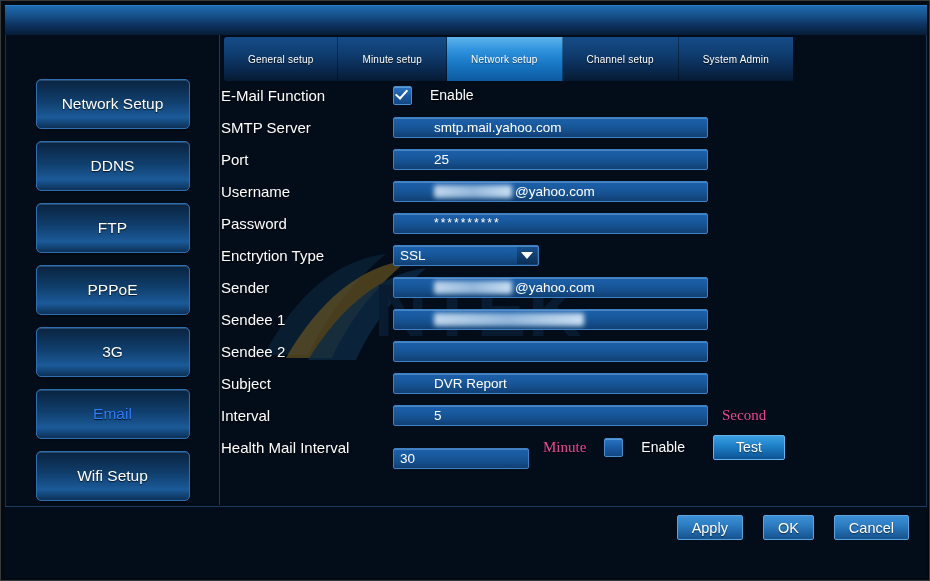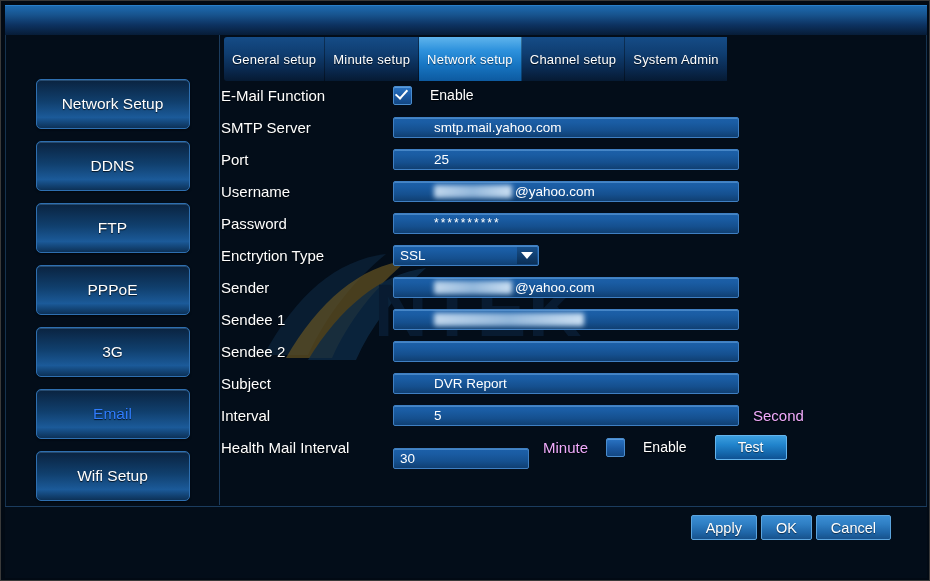--- a/index.html
+++ b/index.html
@@ -48,23 +48,23 @@
     background: linear-gradient(180deg, #0a2c54 0%, #0c3straight 0%, #0b2f59 40%, #05182e 100%);
     border-radius: 3px;
     display: flex;
     align-items: stretch;
     overflow: hidden;
   }
   .tab {
     display: flex;
     align-items: center;
     justify-content: flex-end;
-    padding: 0 8px;
-    color: #ffffff;
-    font-size: 13px;
+    padding: 0 24px;
+    color: #ffffff;
+    font-size: 10px;
     letter-spacing: .2px;
     background: linear-gradient(180deg, #154c87 0%, #0f3d70 38%, #0a2a51 72%, #061a33 100%);
     cursor: default;
     white-space: nowrap;
     border-right: 1px solid rgba(0,0,0,.35);
     text-shadow: 0 1px 1px rgba(0,0,0,.7);
   }
   .tab:last-child { border-right: none; }
   .tab.active {
     background: linear-gradient(180deg, #5fb4ec 0%, #2e92dd 30%, #1877c4 62%, #0d5aa0 100%);
@@ -131,21 +131,21 @@
     border-radius: 2px;
     color: #ffffff;
     font-size: 13.5px;
     display: flex;
     align-items: center;
     padding: 0 6px;
     overflow: hidden;
     white-space: nowrap;
     box-shadow: inset 0 1px 0 rgba(150,205,255,.35);
   }
-  .field.wide  { width: 346px; padding-left: 40px; }
+  .field.wide  { width: 315px; padding-left: 40px; }
   .field.short { width: 136px; margin-top: 23px; }
   .field.sel   { width: 146px; position: relative; padding-right: 28px; }
   .field.pw { letter-spacing: 2px; font-size: 12px; }
 
   .arrow-box {
     position: absolute;
     right: 1px; top: 1px;
     width: 20px; height: 17px;
     background: linear-gradient(180deg, #14497f 0%, #0c3straight 100%, #0b3straight 100%);
     background: linear-gradient(180deg, #16graph 0%, #0c3straight 100%);
@@ -193,24 +193,25 @@
     border-width: 0 2.6px 2.6px 0;
     transform: rotate(42deg);
   }
   .cbx-text {
     color: #ffffff;
     font-size: 14px;
     margin-left: 18px;
     text-shadow: 0 1px 1px rgba(0,0,0,.8);
   }
   .unit {
-    color: #f0abfc;
+    color: #ec4899;
     font-size: 15px;
     margin-left: 14px;
     text-shadow: 0 1px 1px rgba(0,0,0,.8);
+    font-family: Liberation Serif, serif;
   }
 
   .test-btn {
     width: 70px; height: 23px;
     background: linear-gradient(180deg, #3b9ede 0%, #1f7fc8 35%, #1569ae 70%, #0f5governor 100%);
     background: linear-gradient(180deg, #3d9fdf 0%, #2184cc 38%, #1569ae 72%, #0e5293 100%);
     border: 1px solid #64b4ec;
     border-radius: 2px;
     color: #ffffff;
     font-size: 14px;
@@ -223,23 +224,23 @@
   .footer {
     position: absolute;
     left: 4px; top: 505px;
     width: 922px; height: 72px;
     border-top: 1px solid #1b3c5e;
     background: #030d19;
     box-sizing: border-box;
   }
   .foot-btns {
     position: absolute;
-    right: 36px; top: 8px;
-    display: flex;
-    gap: 4px;
+    right: 18px; top: 8px;
+    display: flex;
+    gap: 20px;
     justify-content: space-between;
   }
   .foot-btn {
     height: 23px;
     padding: 0 14px;
     background: linear-gradient(180deg, #3b8ed4 0%, #2f7fc4 35%, #1f66a8 72%, #17528c 100%);
     border: 1px solid #5ca4dd;
     border-radius: 2px;
     color: #ffffff;
     font-size: 14.5px;

